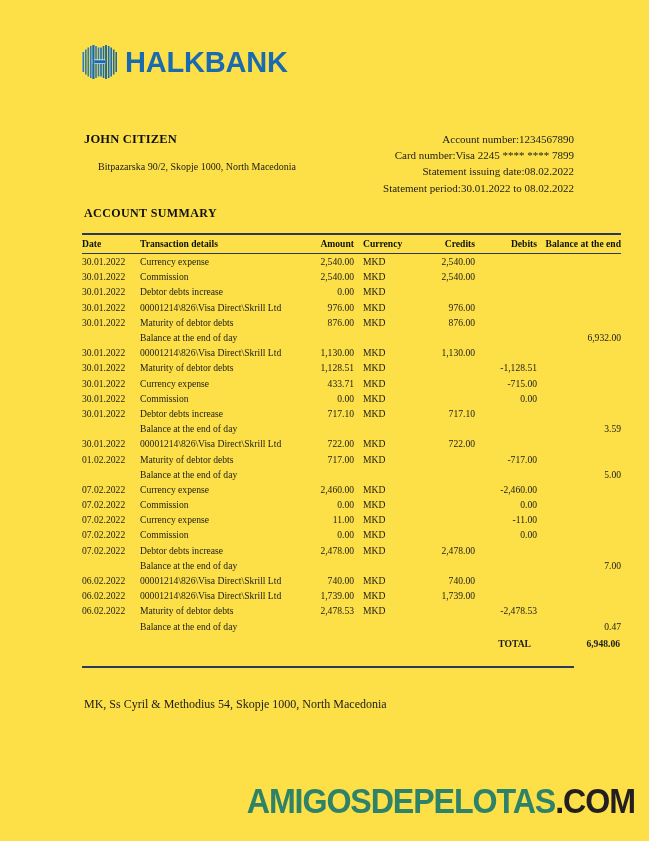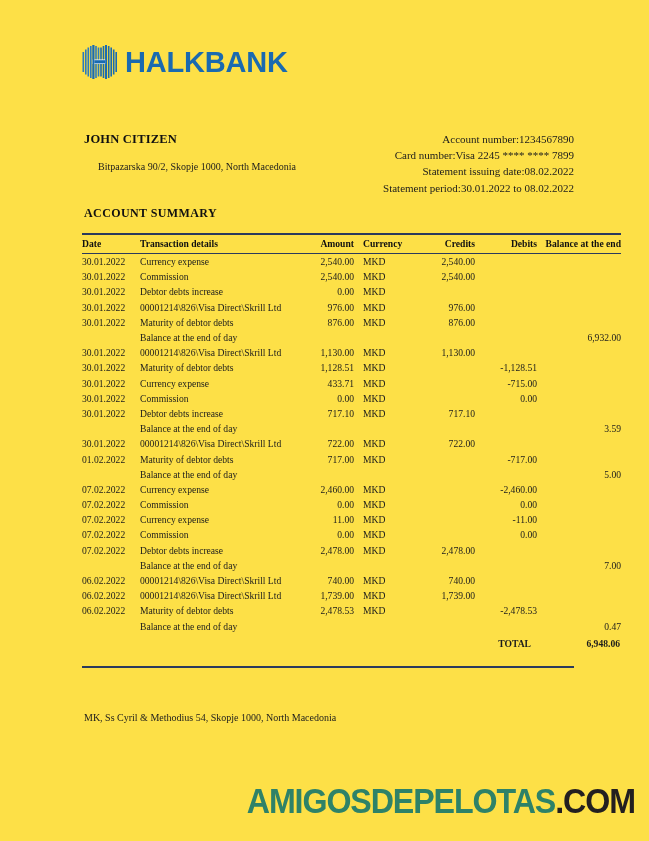--- a/index.html
+++ b/index.html
@@ -160,23 +160,23 @@
     width: 400px;
   }
   .footer-title {
     font-family: "Liberation Sans", "DejaVu Sans", sans-serif;
     font-weight: bold;
     font-size: 11.5px;
     color: #1a6ab0;
     margin: 0 0 5px 0;
   }
   .footer-line {
-    font-size: 10px;
+    font-size: 12px;
     color: #1c1c1c;
-    margin: 15px 0 4px 0;
+    margin: 0 0 4px 0;
   }
   .bullet { padding: 0 3px; }
 
   
   .watermark {
     position: absolute;
     right: 14px;
     top: 783px;
     font-family: "Liberation Sans", "DejaVu Sans", sans-serif;
     font-weight: bold;

